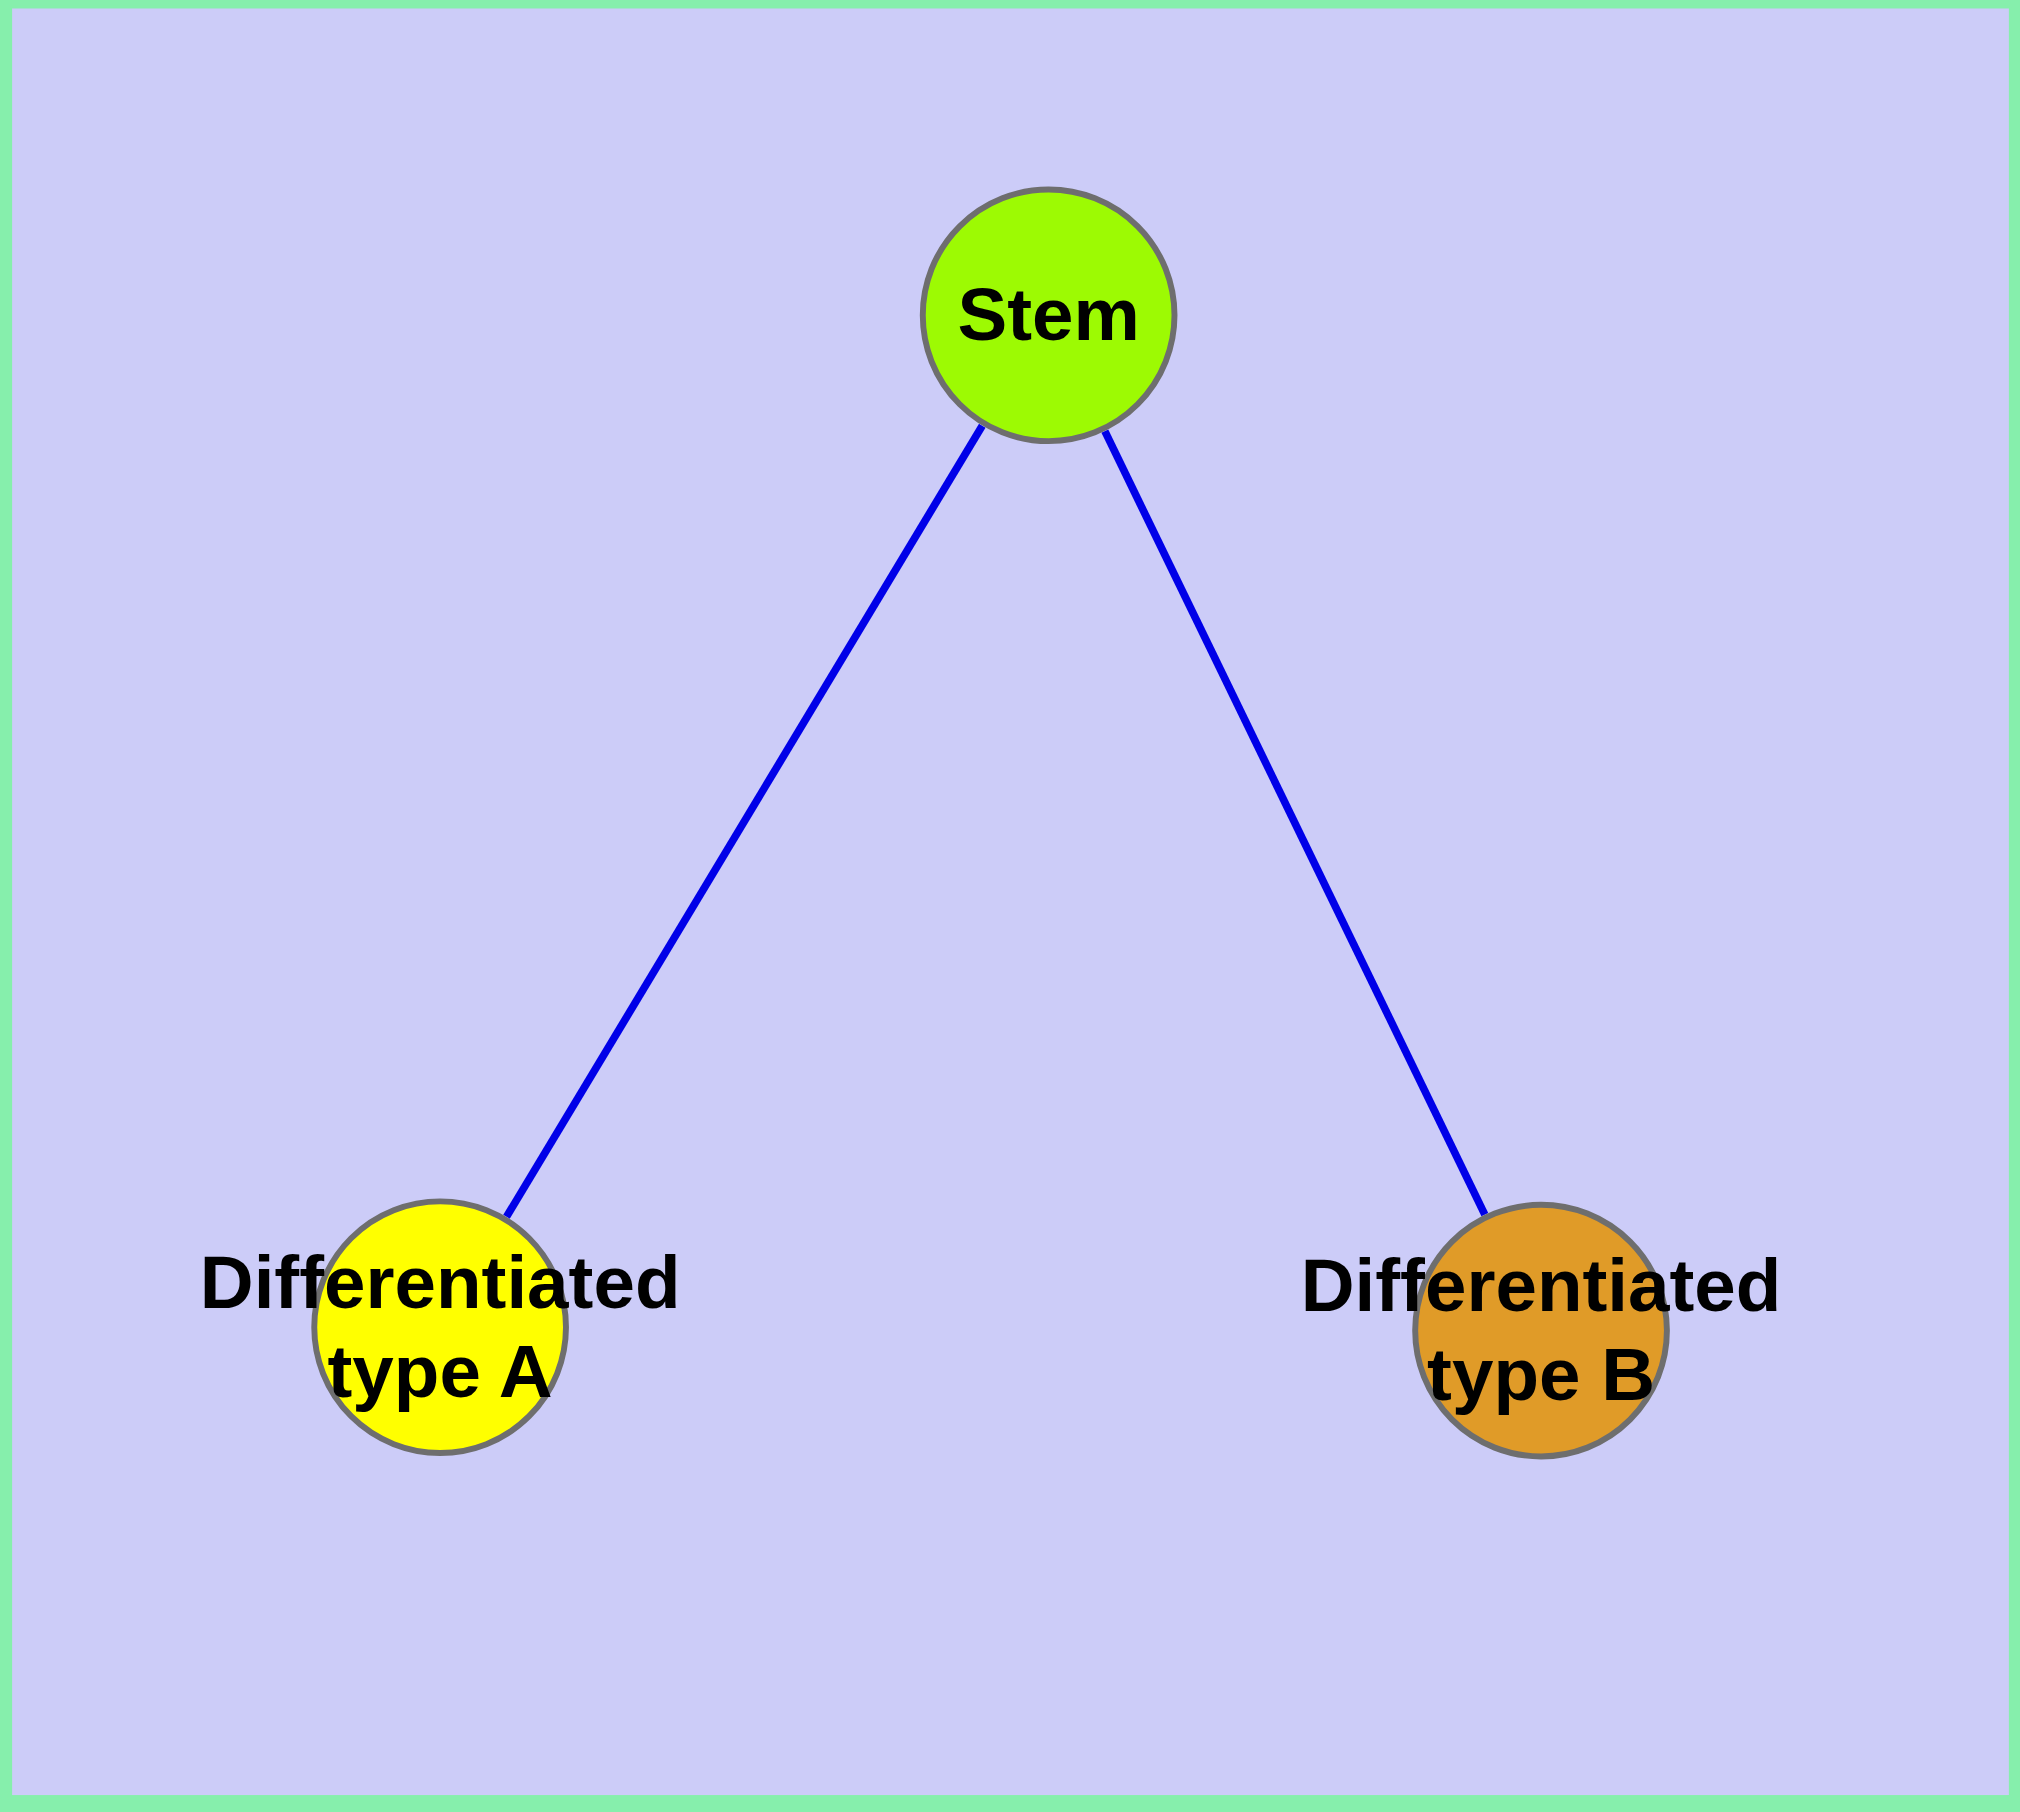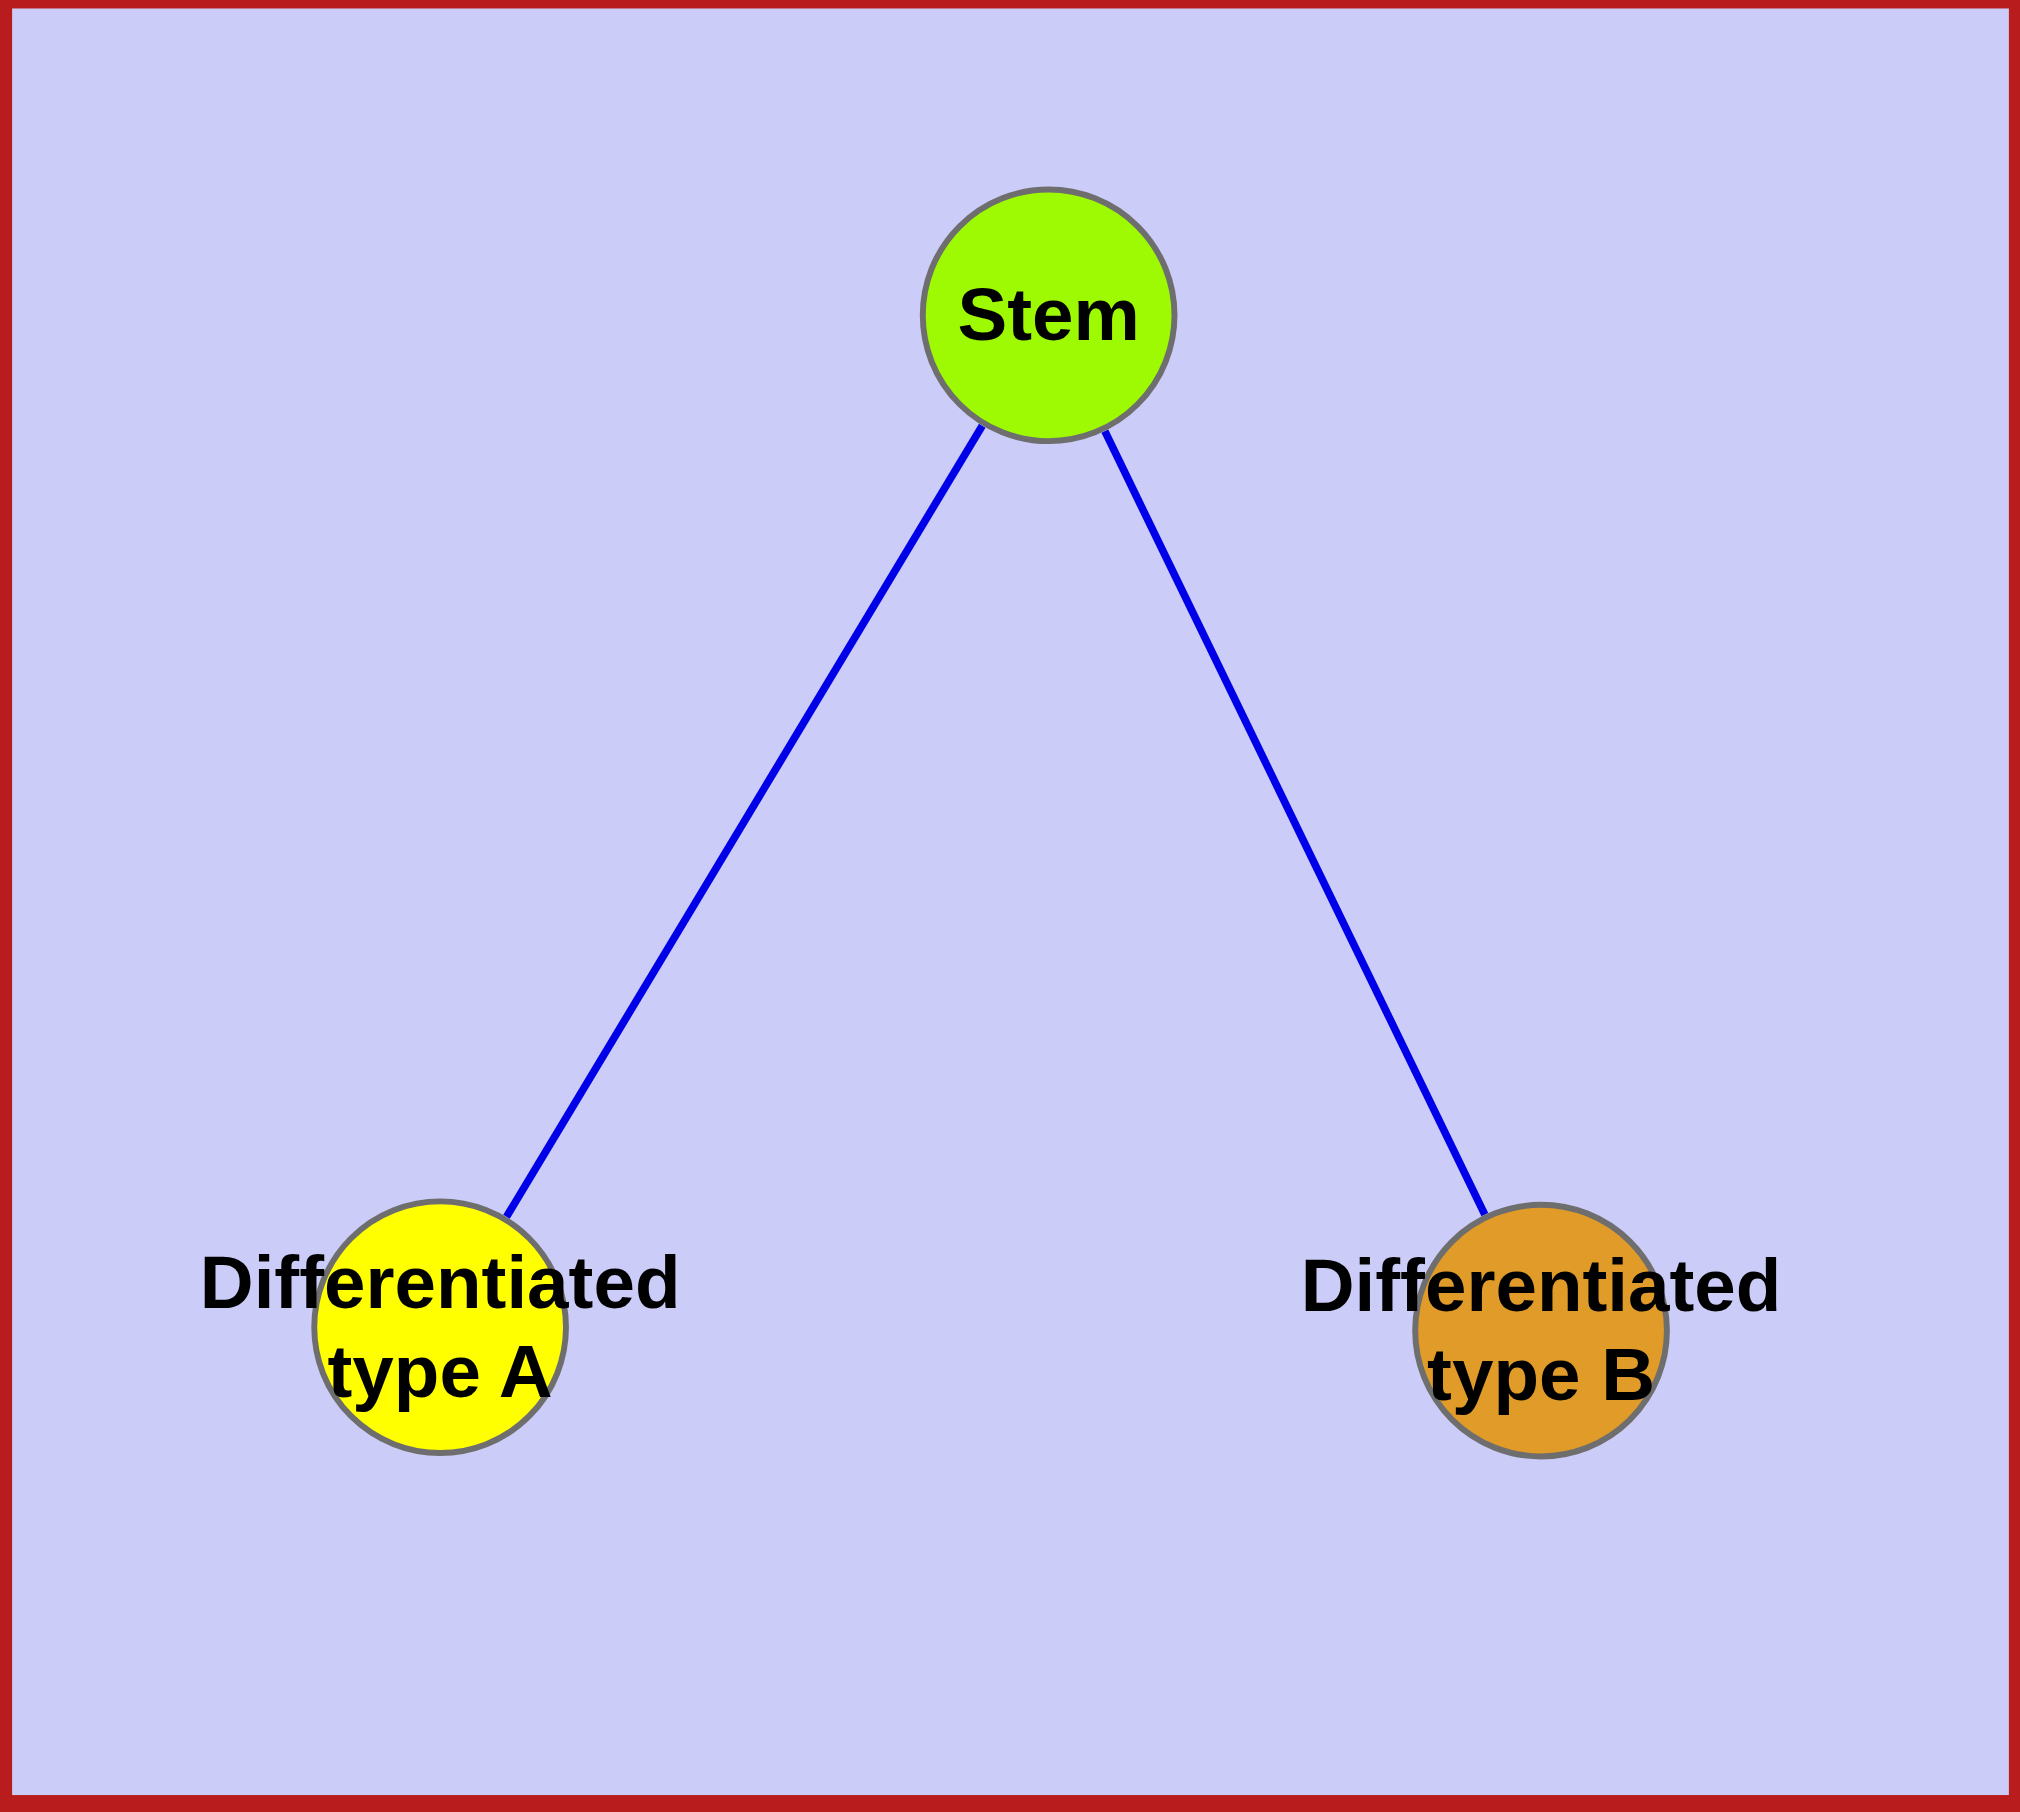--- a/index.html
+++ b/index.html
@@ -10,21 +10,21 @@
   body {
     width: 2021px;
     height: 1812px;
     overflow: hidden;
     font-family: "Liberation Sans", sans-serif;
   }
   #canvas {
     position: relative;
     width: 2021px;
     height: 1812px;
-    background: #b91c1c;
+    background: #86efac;
   }
   #graph-svg {
     position: absolute;
     left: 0;
     top: 0;
     width: 2021px;
     height: 1812px;
     display: block;
   }
   .node-label {

